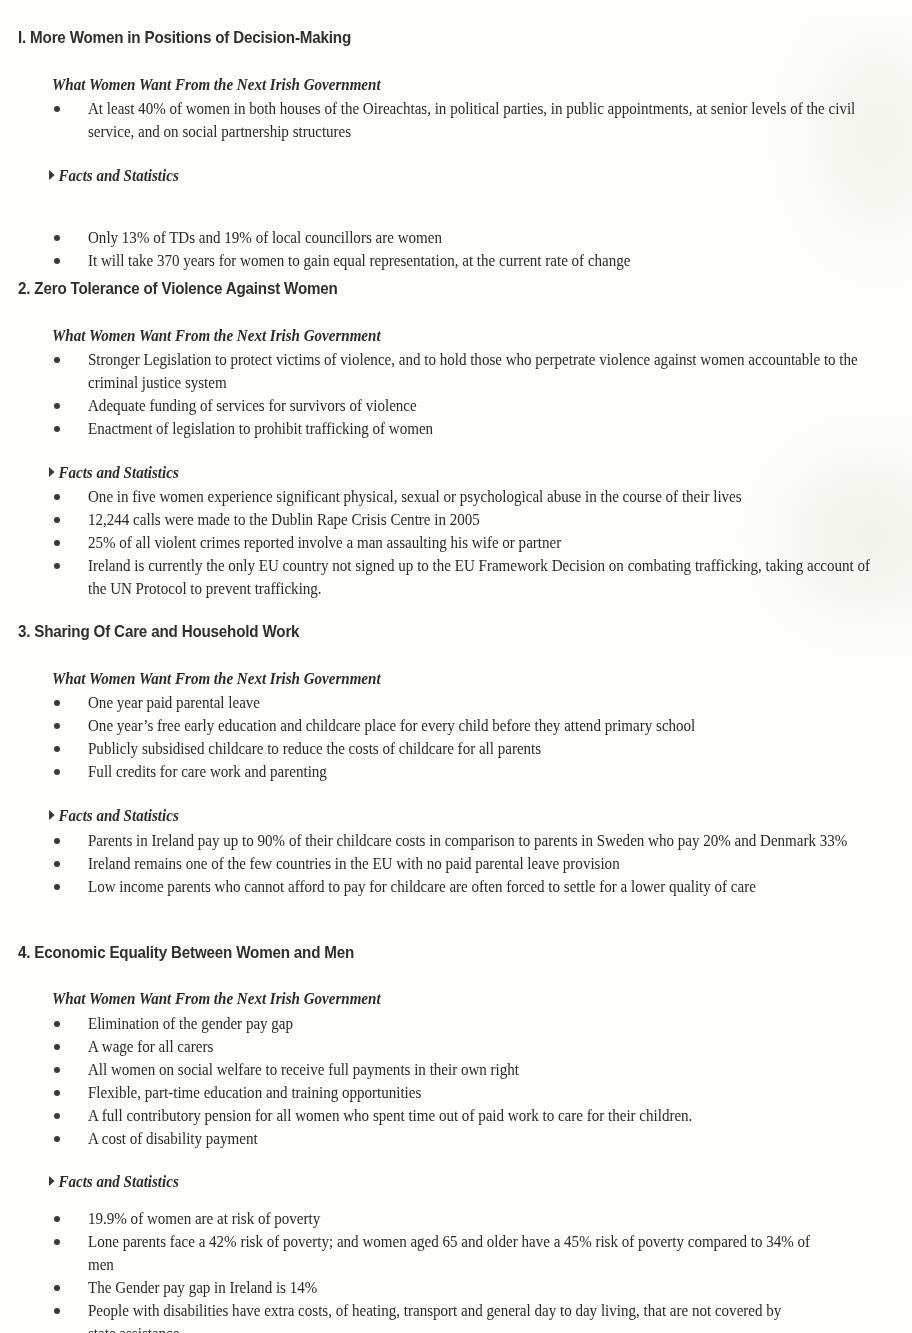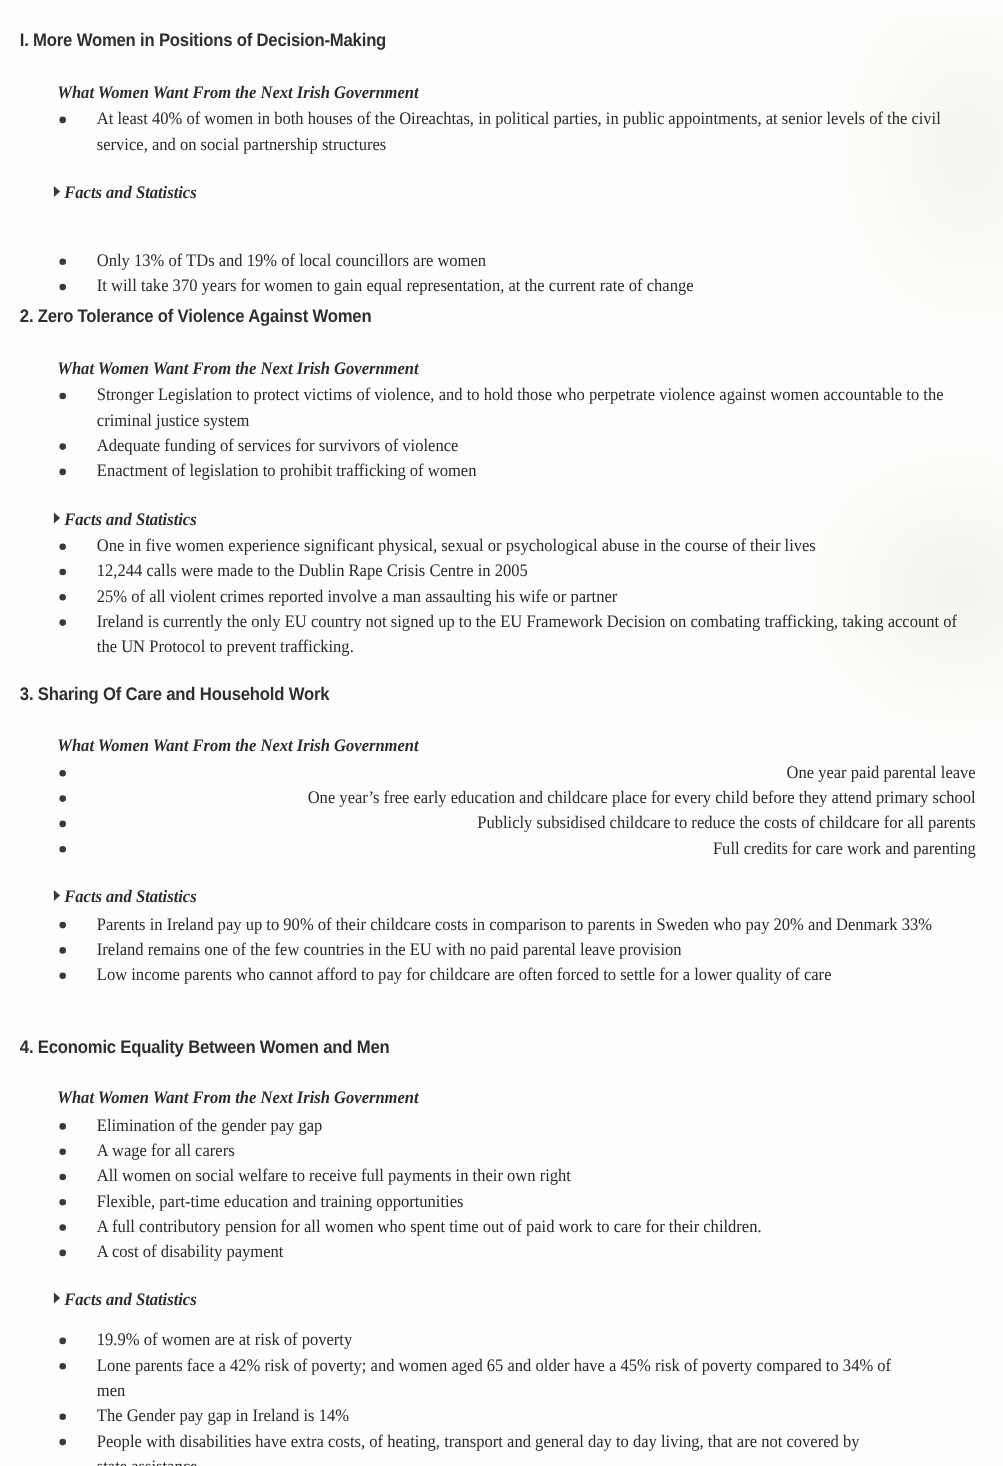--- a/index.html
+++ b/index.html
@@ -138,21 +138,21 @@
       <li><span class="bullet"></span><span class="text">One in five women experience significant physical, sexual or psychological abuse in the course of their lives</span></li>
       <li><span class="bullet"></span><span class="text">12,244 calls were made to the Dublin Rape Crisis Centre in 2005</span></li>
       <li><span class="bullet"></span><span class="text">25% of all violent crimes reported involve a man assaulting his wife or partner</span></li>
       <li><span class="bullet"></span><span class="text">Ireland is currently the only EU country not signed up to the EU Framework Decision on combating trafficking, taking account of the UN Protocol to prevent trafficking.</span></li>
     </ul>
   </div>
 
   <div class="section" style="top:0;">
     <h2 class="section-heading" style="top:606px;">3. Sharing Of Care and Household Work</h2>
     <h3 class="subheading" style="top:654px;">What Women Want From the Next Irish Government</h3>
-    <ul class="items" style="top:675px;text-align:right;">
+    <ul class="items" style="top:675px;">
       <li><span class="bullet"></span><span class="text">One year paid parental leave</span></li>
       <li><span class="bullet"></span><span class="text">One year’s free early education and childcare place for every child before they attend primary school</span></li>
       <li><span class="bullet"></span><span class="text">Publicly subsidised childcare to reduce the costs of childcare for all parents</span></li>
       <li><span class="bullet"></span><span class="text">Full credits for care work and parenting</span></li>
     </ul>
     <h3 class="facts-heading" style="top:791px;"><span class="arrow"></span><span>Facts and Statistics</span></h3>
     <ul class="items" style="top:813px;">
       <li><span class="bullet"></span><span class="text">Parents in Ireland pay up to 90% of their childcare costs in comparison to parents in Sweden who pay 20% and Denmark 33%</span></li>
       <li><span class="bullet"></span><span class="text">Ireland remains one of the few countries in the EU with no paid parental leave provision</span></li>
       <li><span class="bullet"></span><span class="text">Low income parents who cannot afford to pay for childcare are often forced to settle for a lower quality of care</span></li>

